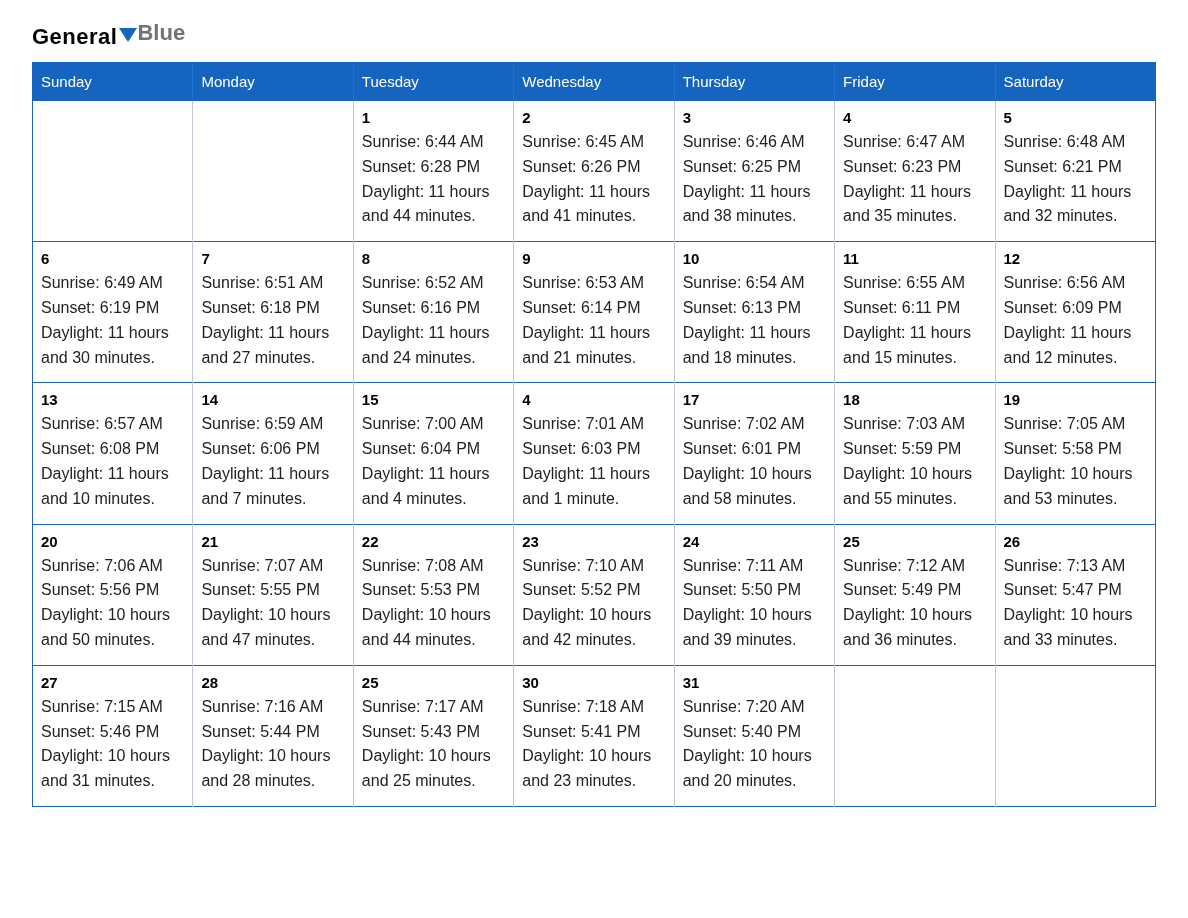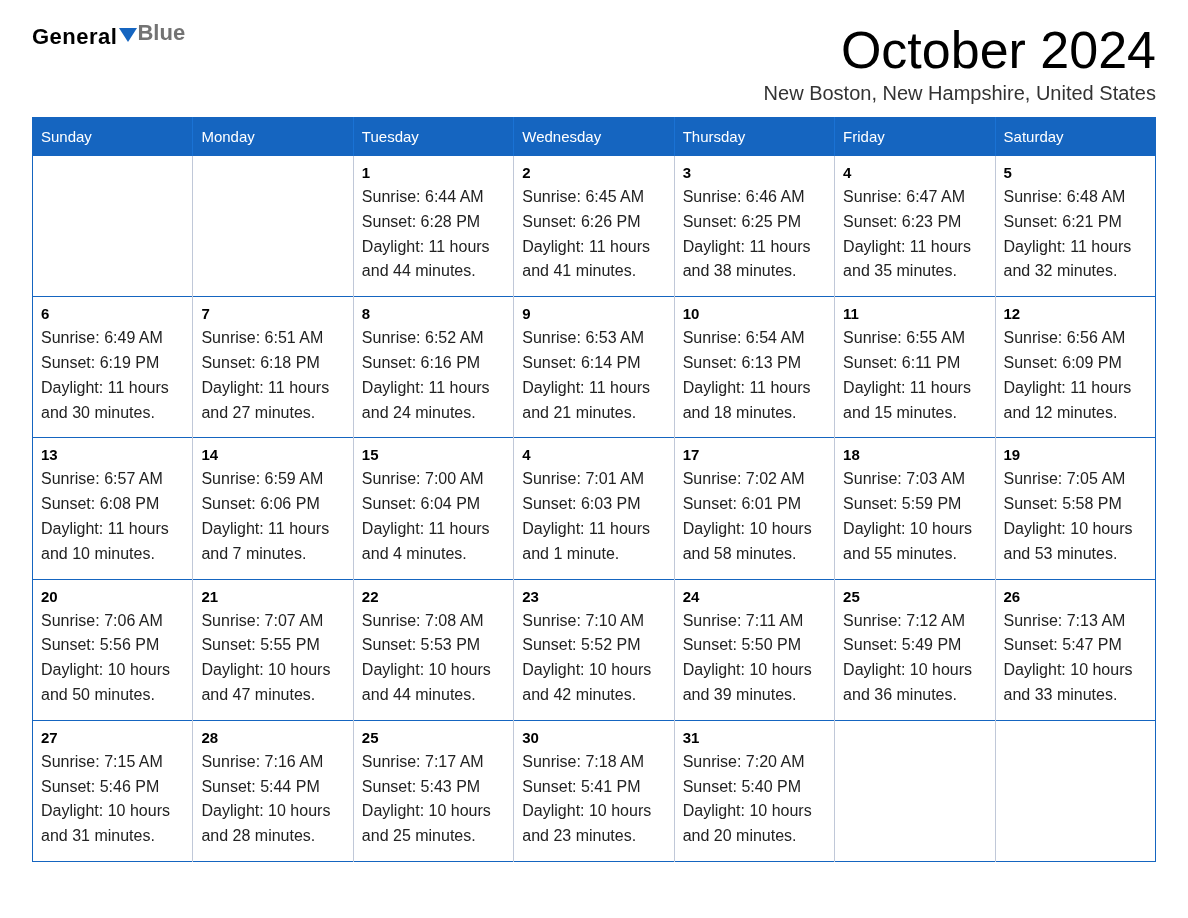--- a/index.html
+++ b/index.html
@@ -116,24 +116,20 @@
 <body>
 
 <div class="header">
   <div class="logo">
     <div style="display:flex;align-items:center;">
       <span class="logo-general">General</span>
       <span class="logo-triangle"></span>
     </div>
     <span class="logo-blue">Blue</span>
   </div>
-  <div class="title-section">
-    <div class="calendar-title">October 2024</div>
-    <div class="calendar-subtitle">New Boston, New Hampshire, United States</div>
-  </div>
 </div>
 
 <table class="calendar-table">
   <thead>
     <tr>
     <th>Sunday</th>
         <th>Monday</th>
         <th>Tuesday</th>
         <th>Wednesday</th>
         <th>Thursday</th>

